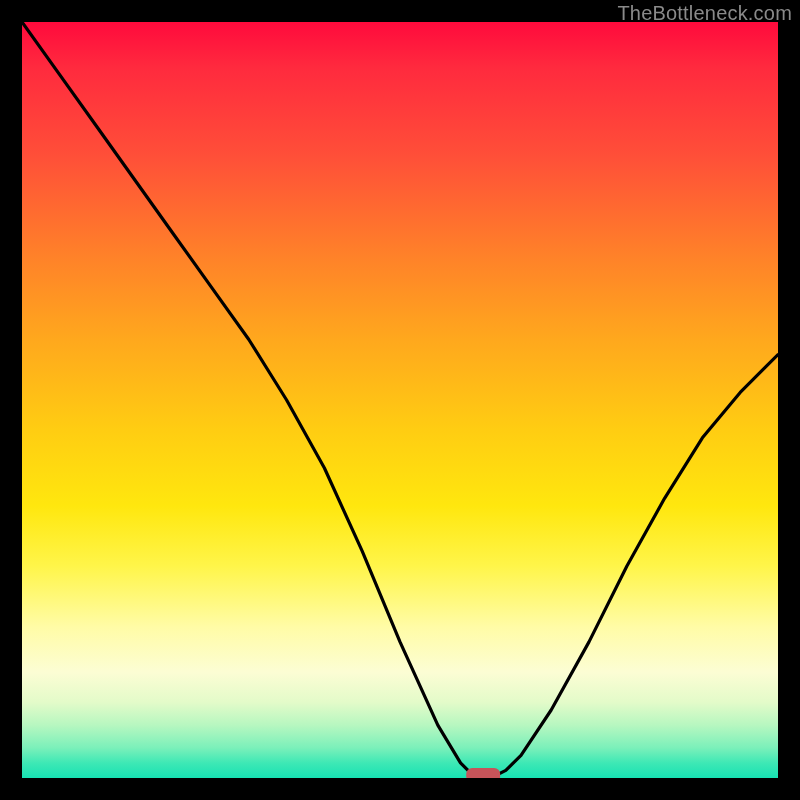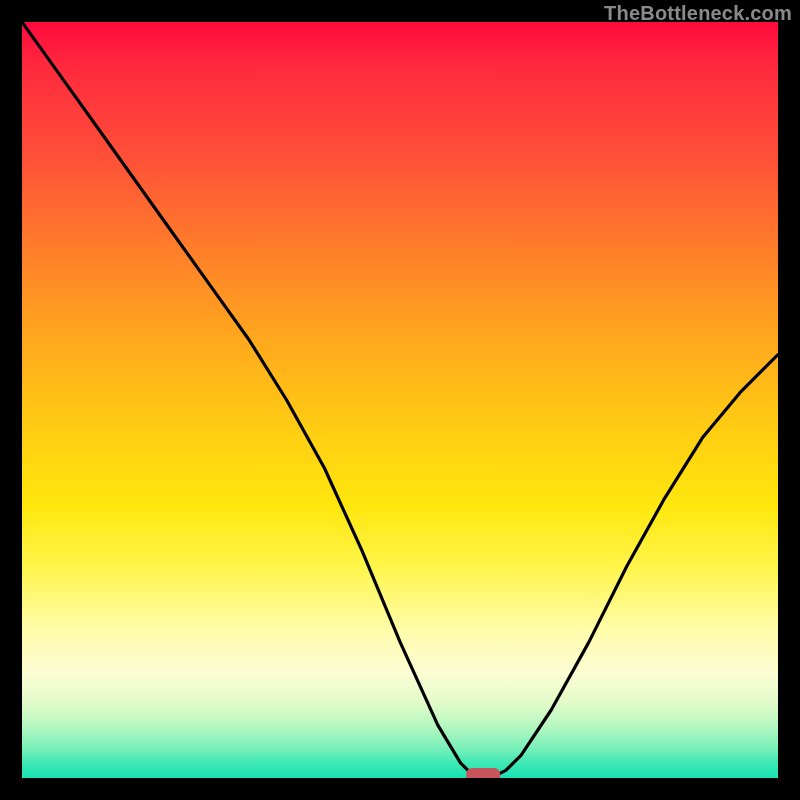--- a/index.html
+++ b/index.html
@@ -63,21 +63,21 @@
   }
   .marker {
     fill: #c6545a;
   }
   .watermark {
     position: absolute;
     top: 2px;
     right: 8px;
     color: #8a8a8a;
     font-size: 20px;
-    font-weight: 700;
+    font-weight: 400;
     letter-spacing: 0.2px;
   }
 </style>
 </head>
 <body>
 
 <div class="frame">
 
   <div class="plot-area">
     <div class="gradient"></div>

